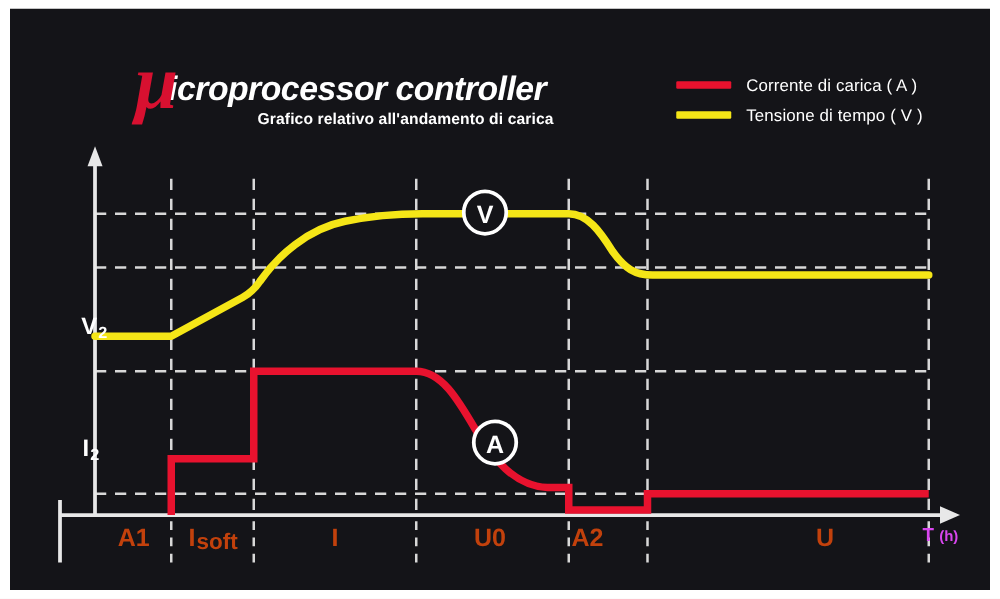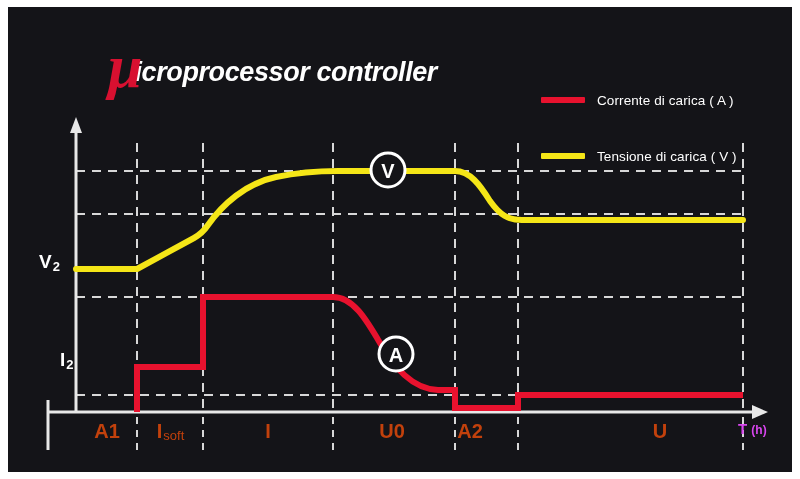--- a/index.html
+++ b/index.html
@@ -76,21 +76,20 @@
   
   .legend {
     position: absolute;
     left: 533px;
     top: 49px;
   }
   .legend-row {
     display: flex;
     align-items: center;
     height: 24px;
-    margin-top: 32px;
   }
   .legend-swatch {
     width: 44px;
     height: 6px;
     border-radius: 1px;
     margin-right: 12px;
     flex: none;
   }
   .legend-label {
     font-size: 13.5px;
@@ -108,45 +107,46 @@
     height: 465px;
   }
 
   
   .axlabel {
     position: absolute;
     color: #ffffff;
     font-weight: bold;
     font-size: 19px;
     white-space: nowrap;
+    margin-left: 26px;
   }
   .axlabel sub {
     font-size: 13px;
     font-weight: bold;
     vertical-align: baseline;
     position: relative;
     top: 3px;
     left: 1px;
   }
   #lbl-v2 { left: 31px; top: 244px; }
-  #lbl-i2 { left: 52px; top: 342px; }
+  #lbl-i2 { left: 32px; top: 342px; }
 
   
   .seglabel {
     position: absolute;
     top: 413px;
     color: #c2410c;
     font-weight: bold;
     font-size: 20px;
     white-space: nowrap;
     transform: translateX(-50%);
   }
   .seglabel .sub {
-    font-size: 13px;
-    font-weight: normal;
+    font-size: 18px;
+    font-weight: bold;
     position: relative;
     top: 2px;
     left: 1px;
   }
   .xaxis-title {
     position: absolute;
     top: 413px;
     left: 730px;
     color: #d946ef;
     font-weight: bold;
@@ -160,30 +160,31 @@
 
 <div id="root">
   <div class="panel">
 
     <div class="title-wrap">
       <span class="mu">μ</span>
         <span class="title-text">icroprocessor controller</span>
     </div>
 
     <div class="subtitle">
+      <div>Grafico relativo all'andamento di carica</div>
     </div>
 
     <div class="legend">
       <div class="legend-row">
         <span class="legend-swatch" style="background:#E8122E"></span>
         <span class="legend-label">Corrente di carica ( A )</span>
       </div>
       <div class="legend-row">
         <span class="legend-swatch" style="background:#F5E617"></span>
-        <span class="legend-label">Tensione di carica ( V )</span>
+        <span class="legend-label">Tensione di tempo ( V )</span>
       </div>
     </div>
 
     <svg class="plot" viewBox="0 0 784 465">
 
       <g stroke="#D8D8D8" stroke-width="2" stroke-dasharray="9 7" fill="none">
         <line x1="68" y1="164" x2="735" y2="164"></line>
         <line x1="68" y1="207" x2="735" y2="207"></line>
         <line x1="68" y1="290" x2="735" y2="290"></line>
         <line x1="68" y1="388" x2="735" y2="388"></line>

